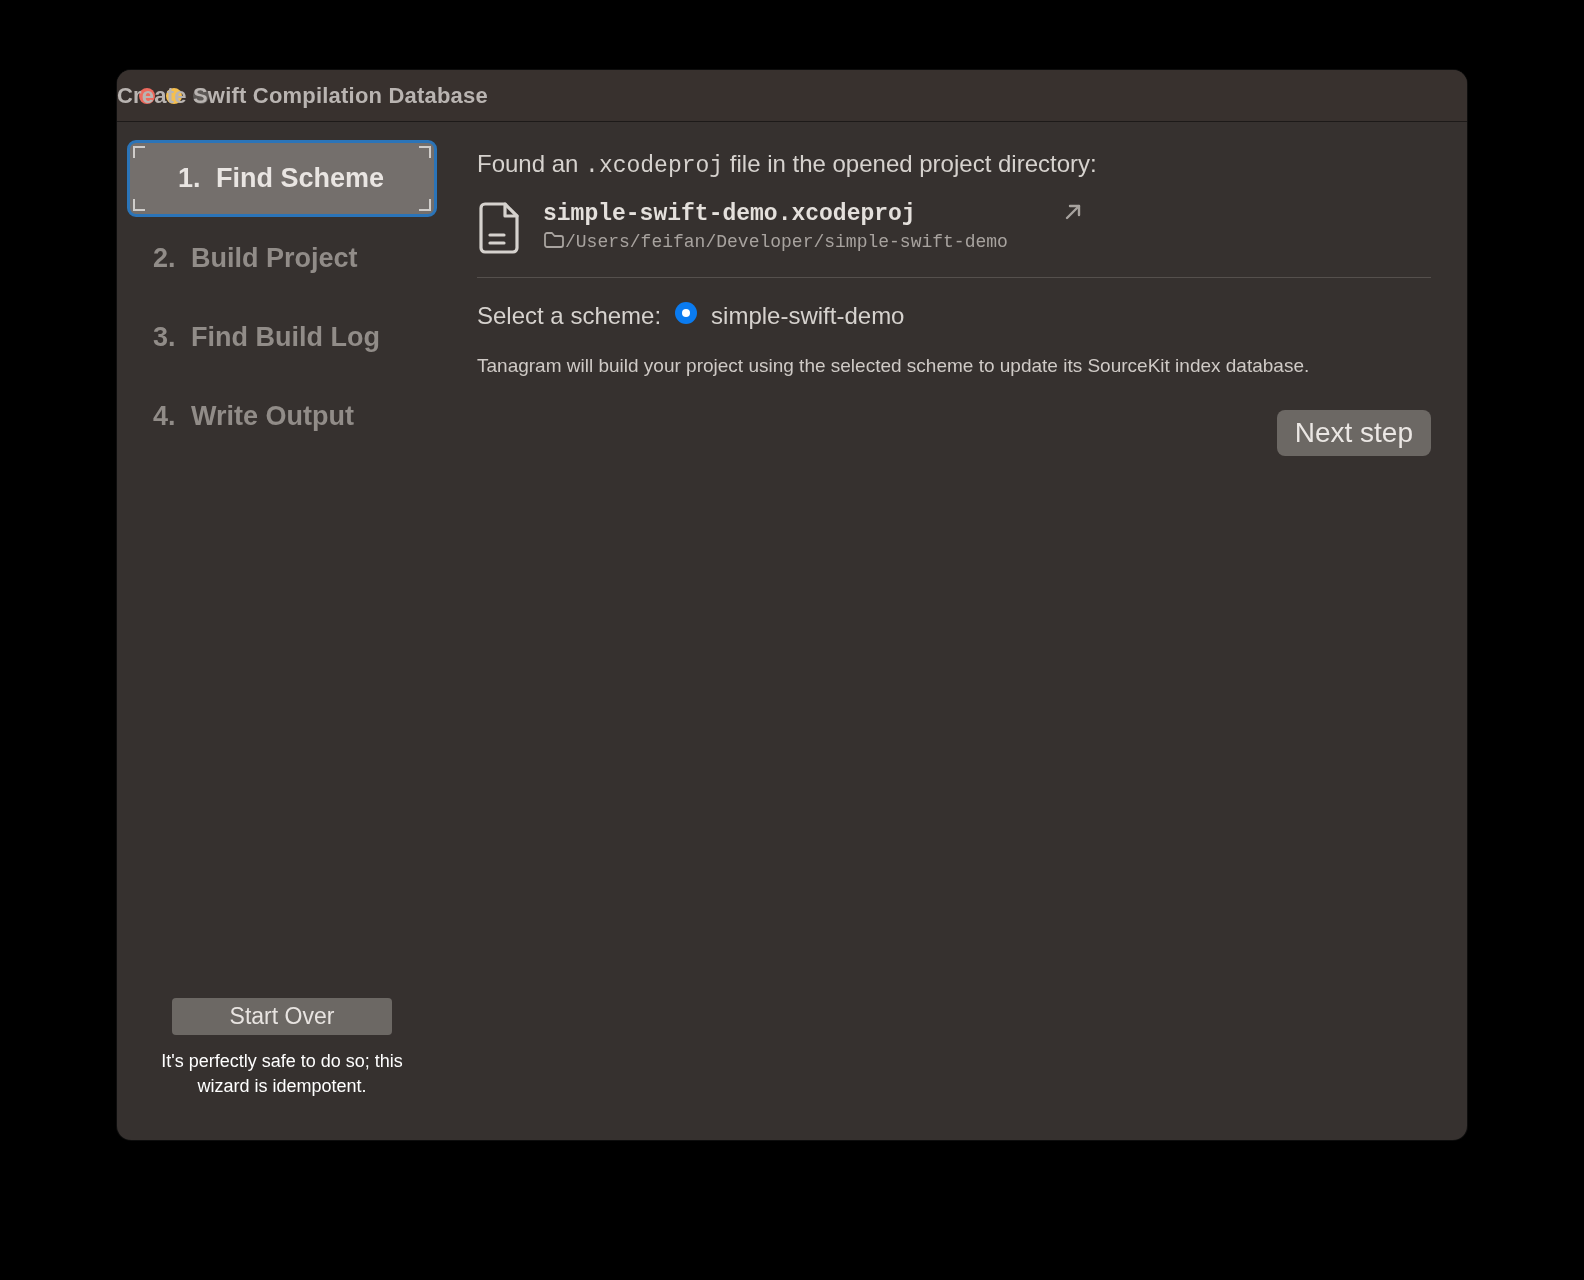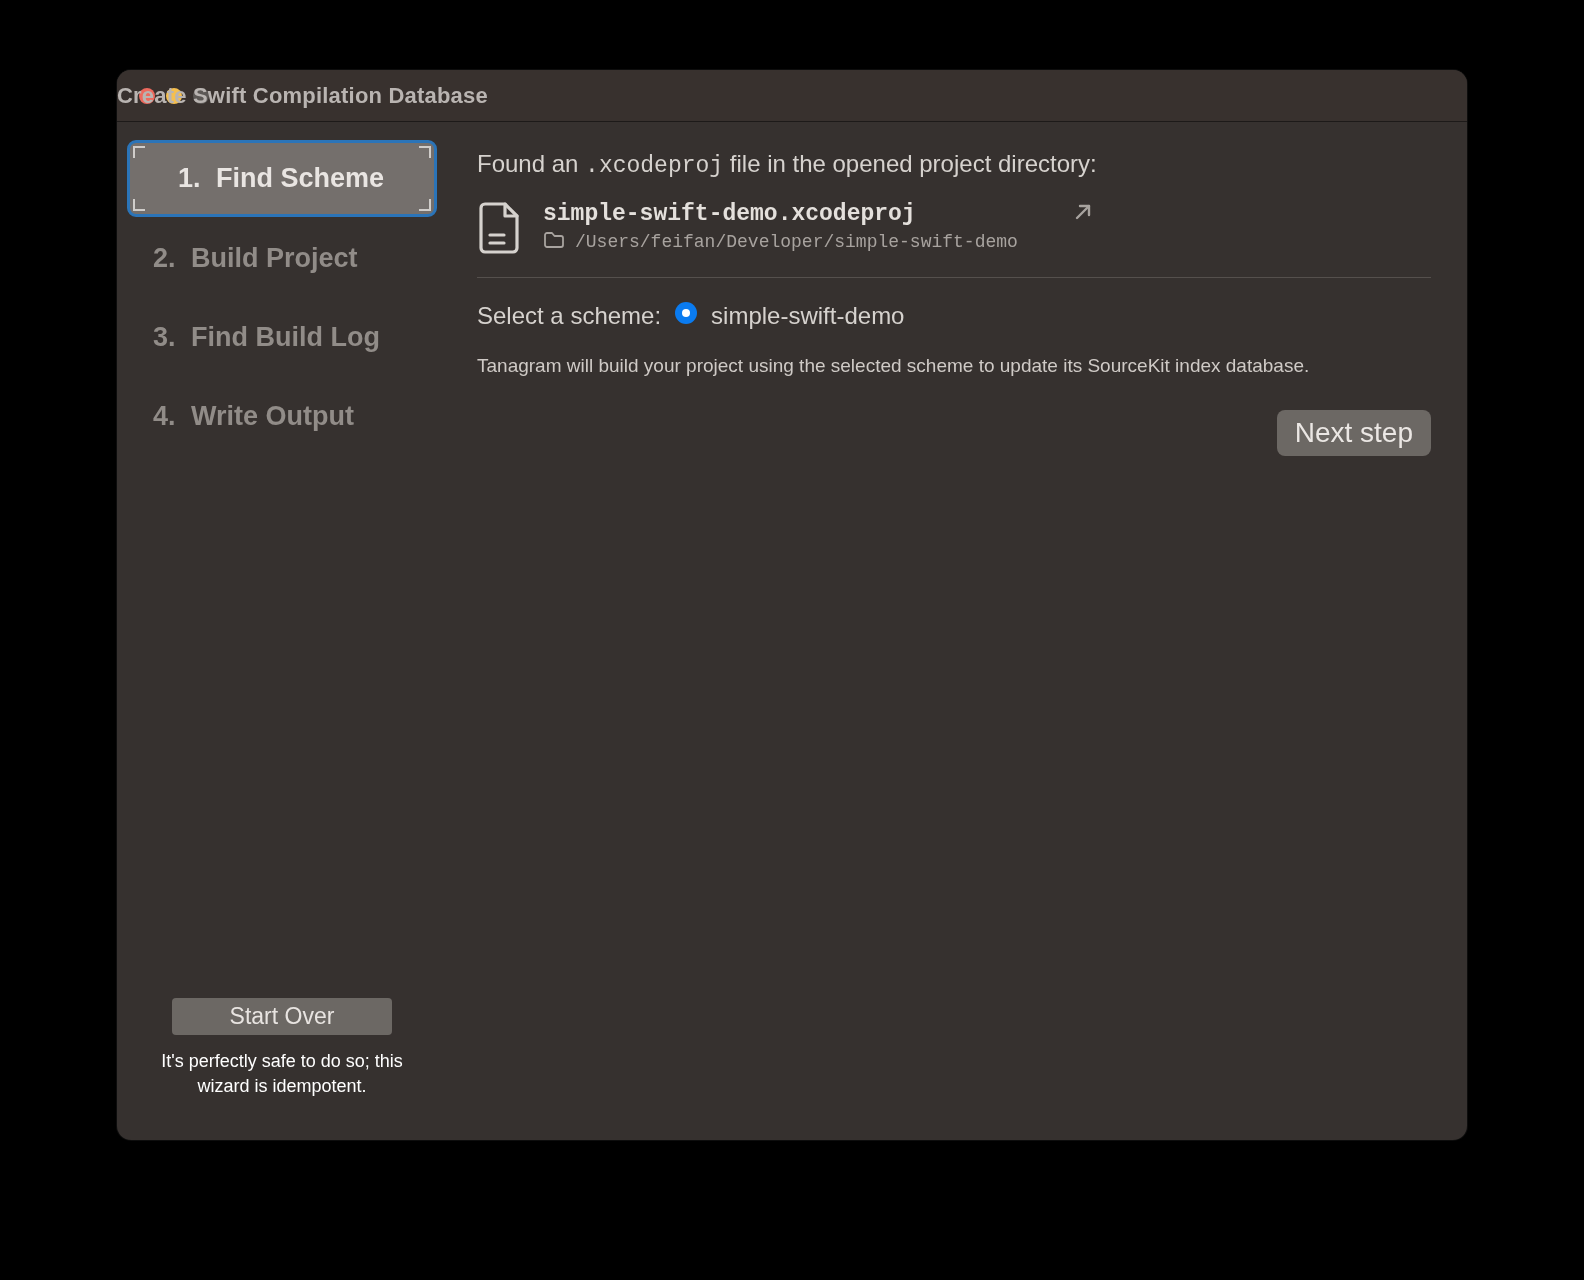--- a/index.html
+++ b/index.html
@@ -178,21 +178,20 @@
       font-family: ui-monospace, Menlo, Monaco, "Courier New", monospace;
       font-size: 23px;
       font-weight: 600;
       color: #e4e0dc;
       margin-bottom: 4px;
     }
 
     .project-text .path-row {
       display: flex;
       align-items: center;
-      gap: 10px;
     }
 
     .project-text .path-row svg { flex-shrink: 0; }
 
     .project-text .path {
       font-family: ui-monospace, Menlo, Monaco, "Courier New", monospace;
       font-size: 18px;
       color: #a8a39f;
     }
 

